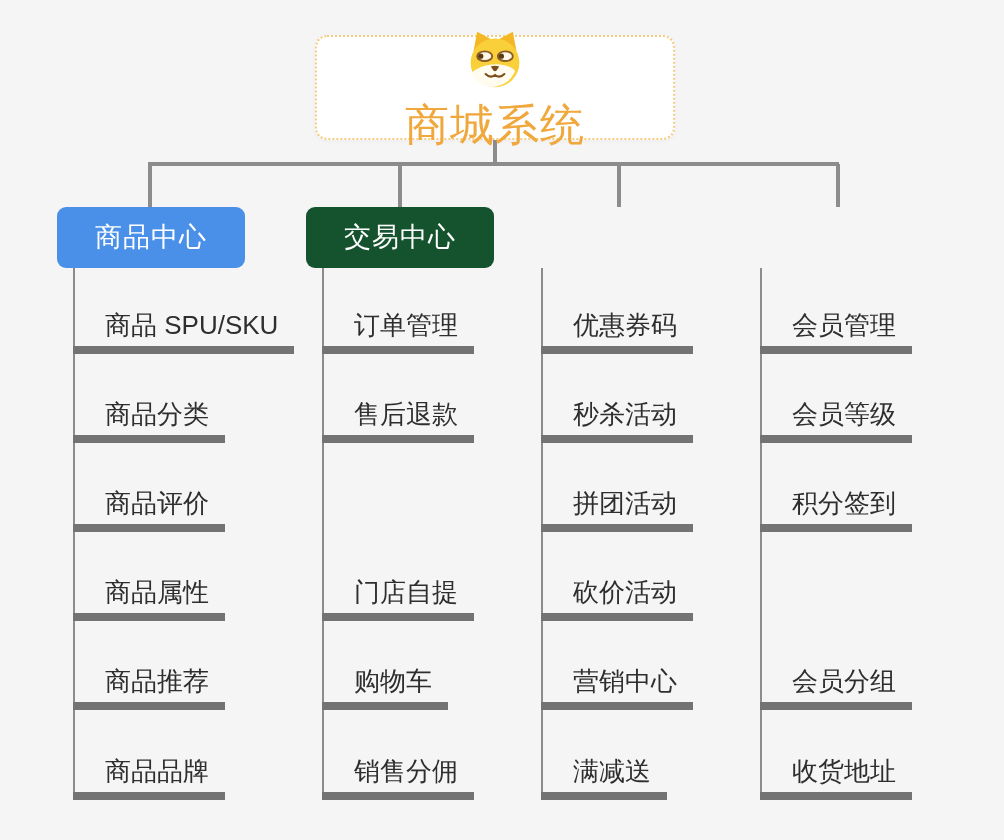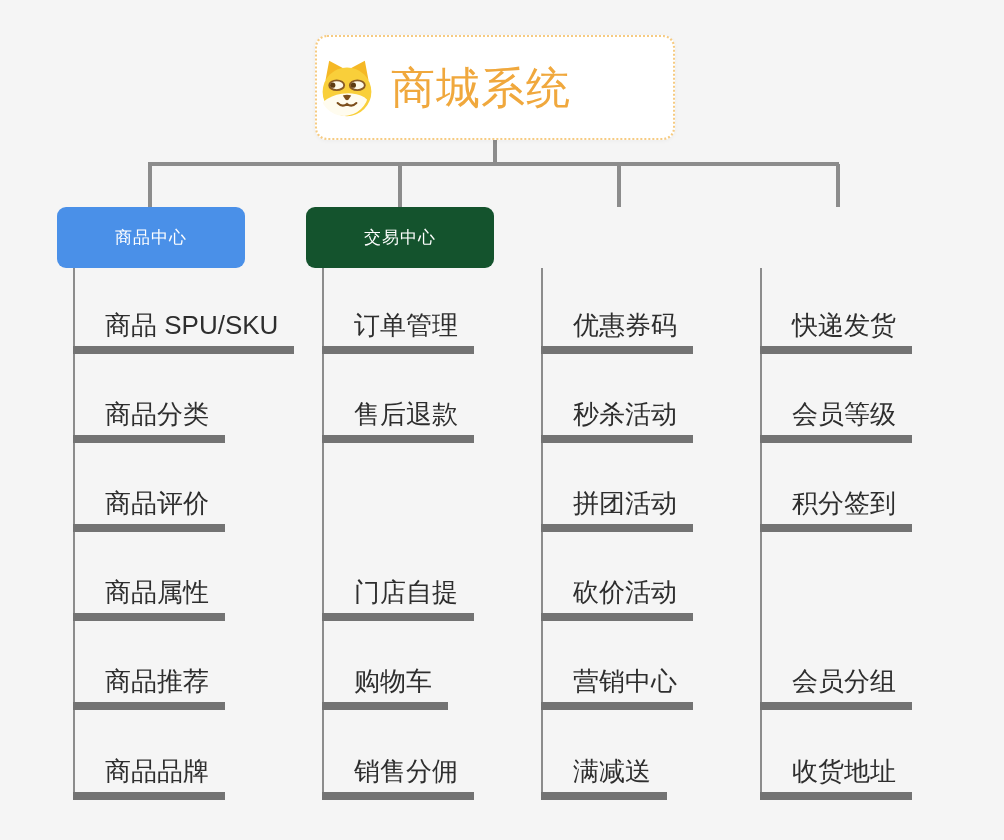--- a/index.html
+++ b/index.html
@@ -14,22 +14,23 @@
     overflow:hidden;
   }
 
   
   .root-node{
     position:absolute;left:315px;top:35px;
     width:360px;height:105px;box-sizing:border-box;
     background:#FFFFFF;
     border:2px dotted #F6CB82;
     border-radius:12px;
-    display:flex;align-items:center;justify-content:flex-start;gap:14px;
+    display:flex;align-items:center;justify-content:center;gap:14px;
     box-shadow:0 1px 4px rgba(0,0,0,0.04);
+    flex-direction:column;
   }
   .root-title{
     font-size:44px;color:#F0A83D;letter-spacing:1px;line-height:1;
   }
   .dog-icon{width:60px;height:60px;flex:0 0 auto;}
 
   
   .connector{position:absolute;background:#8C8C8C;}
   #stub-root{left:493px;top:140px;width:4px;height:24px;}
   #hline{left:148px;top:162px;width:691px;height:4px;}
@@ -45,21 +46,21 @@
   #col-1{left:306px}
   #col-2{left:525px}
   #col-3{left:744px}
 
   .branch-node{
     position:relative;
     width:188px;height:61px;
     border-radius:9px;
     display:flex;align-items:center;justify-content:center;
   }
-  .branch-label{color:#FFFFFF;font-size:17px;letter-spacing:1px;line-height:1;}
+  .branch-label{color:#FFFFFF;font-size:27px;letter-spacing:1px;line-height:1;}
 
   .vline{
     position:absolute;left:16px;top:61px;
     width:2px;height:532px;background:#8C8C8C;
   }
 
   .item{
     position:absolute;left:16px;
     box-sizing:border-box;height:46px;
     padding:0 16px 6px 32px;
@@ -134,20 +135,20 @@
     <div class="item i0">优惠券码</div>
     <div class="item i2">拼团活动</div>
     <div class="item i1">秒杀活动</div>
     <div class="item i3">砍价活动</div>
     <div class="item i4">营销中心</div>
     <div class="item i5">满减送</div>
   </div>
 
   <div class="column" id="col-3">
     <div class="vline"></div>
-    <div class="item i0">快递发货</div>
+    <div class="item i0">会员管理</div>
     <div class="item i1">会员等级</div>
     <div class="item i2">积分签到</div>
     <div class="item i4">会员分组</div>
     <div class="item i5">收货地址</div>
   </div>
 
 </div>
 
 </body></html>

